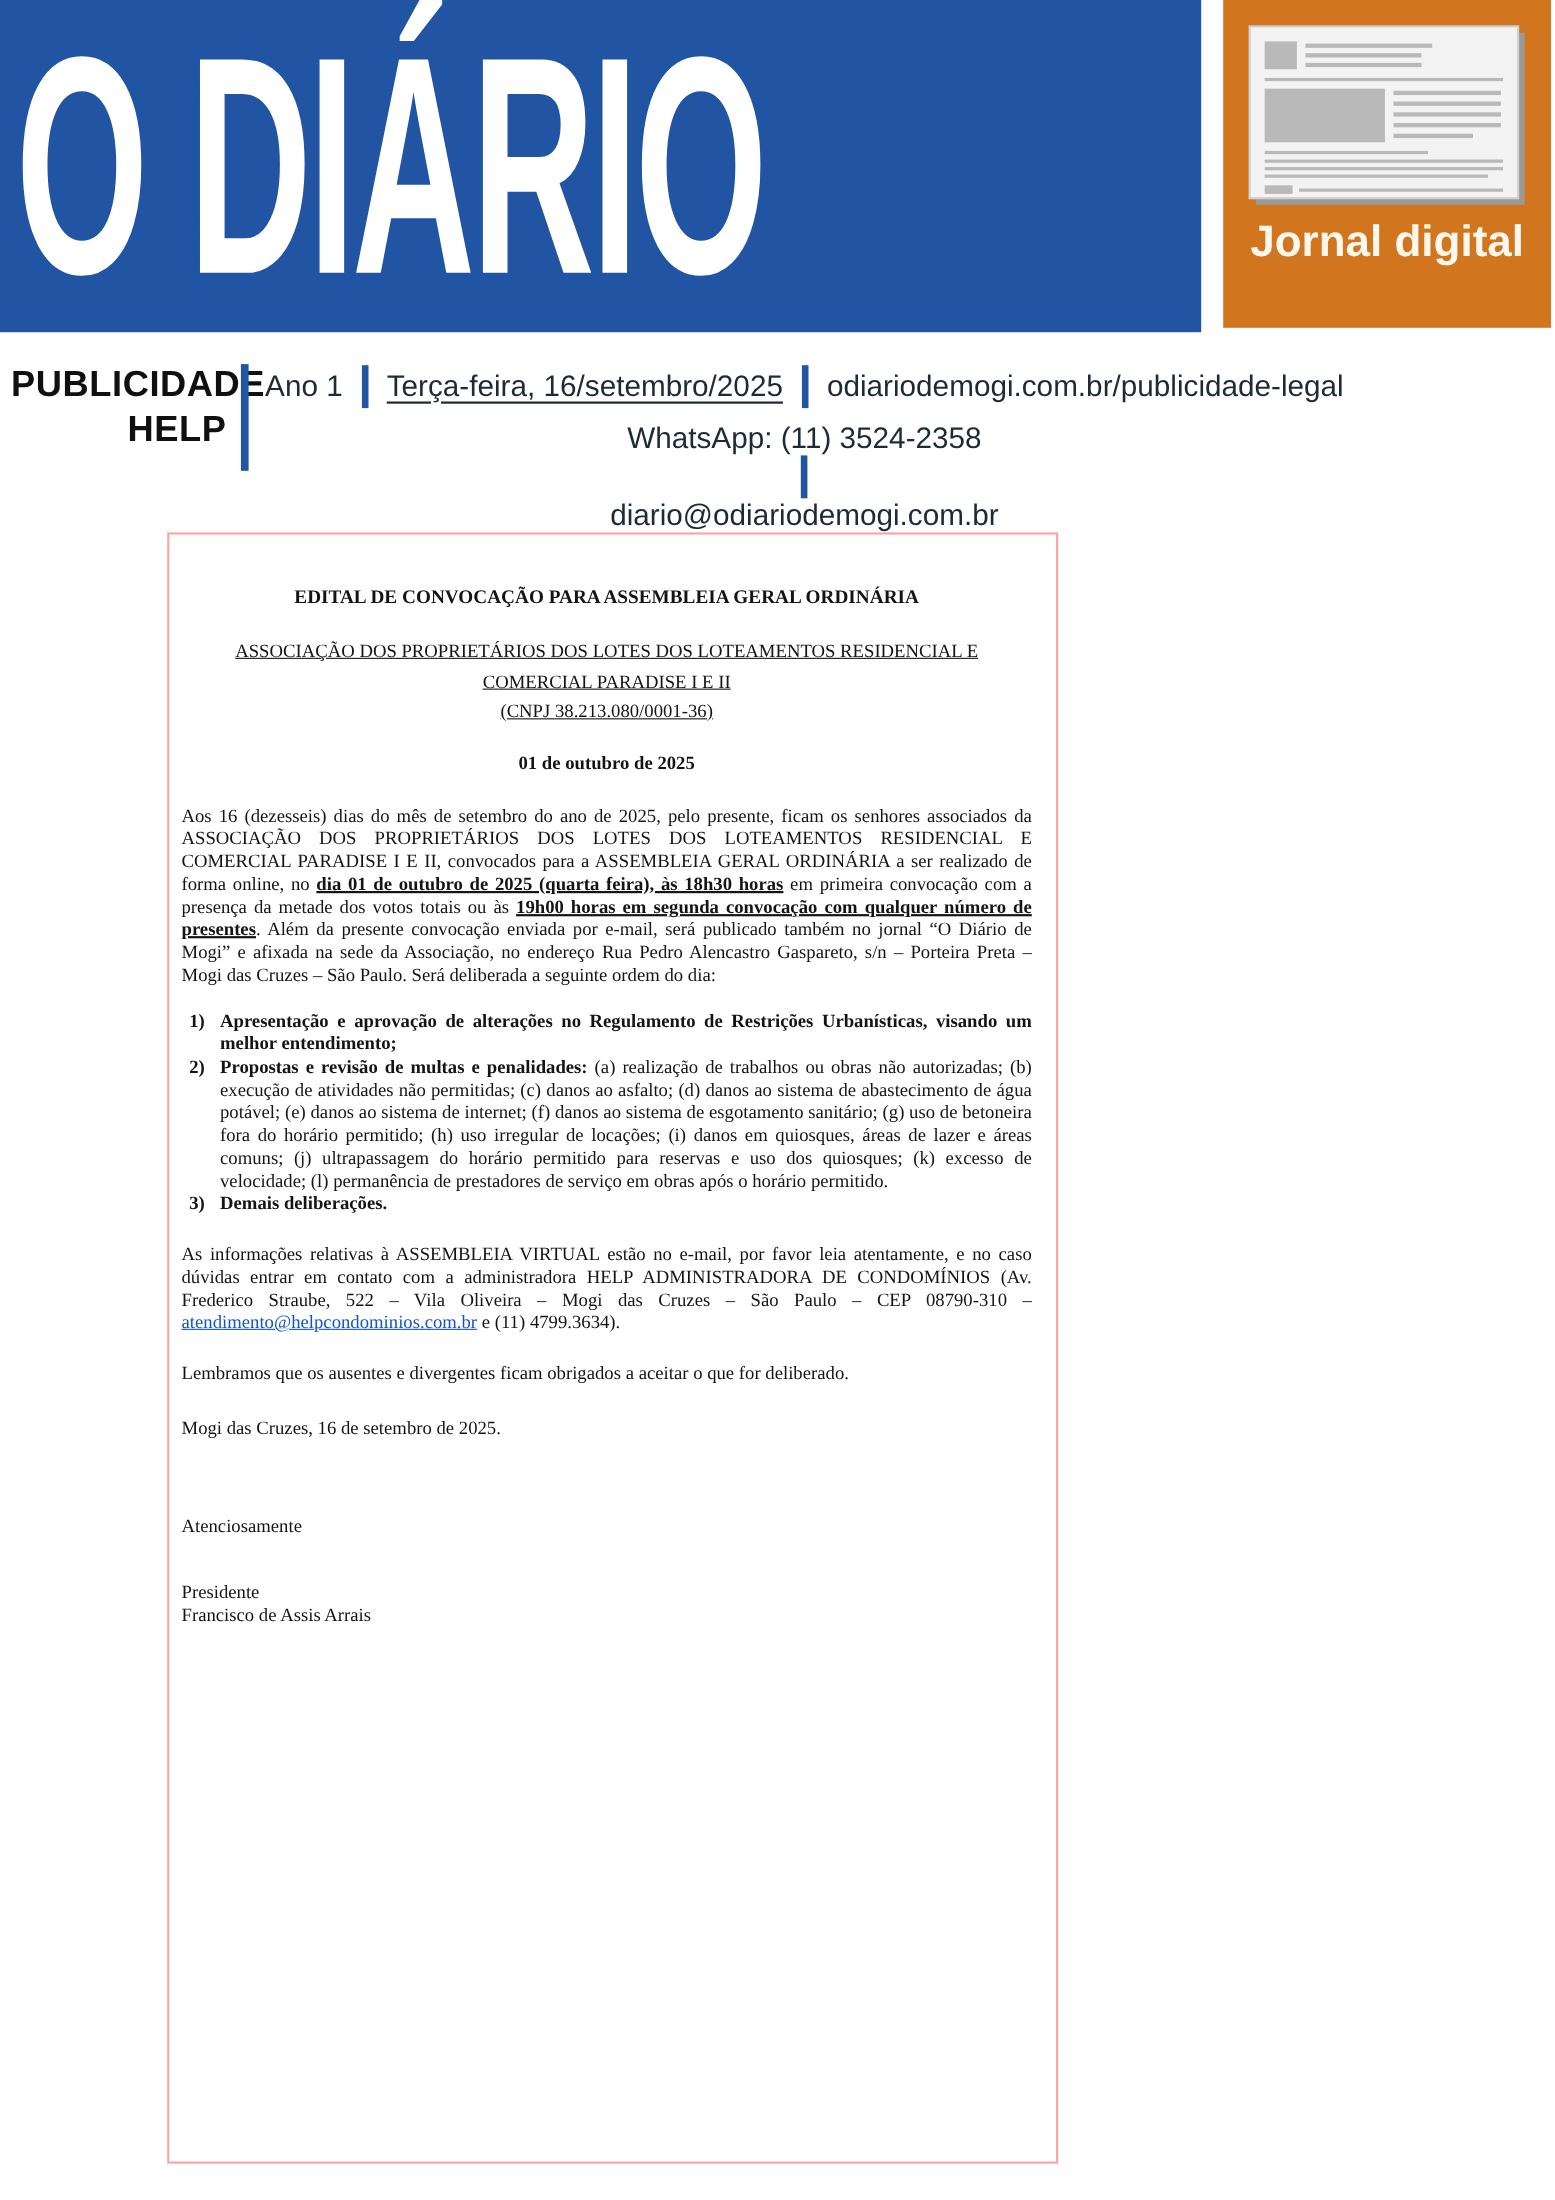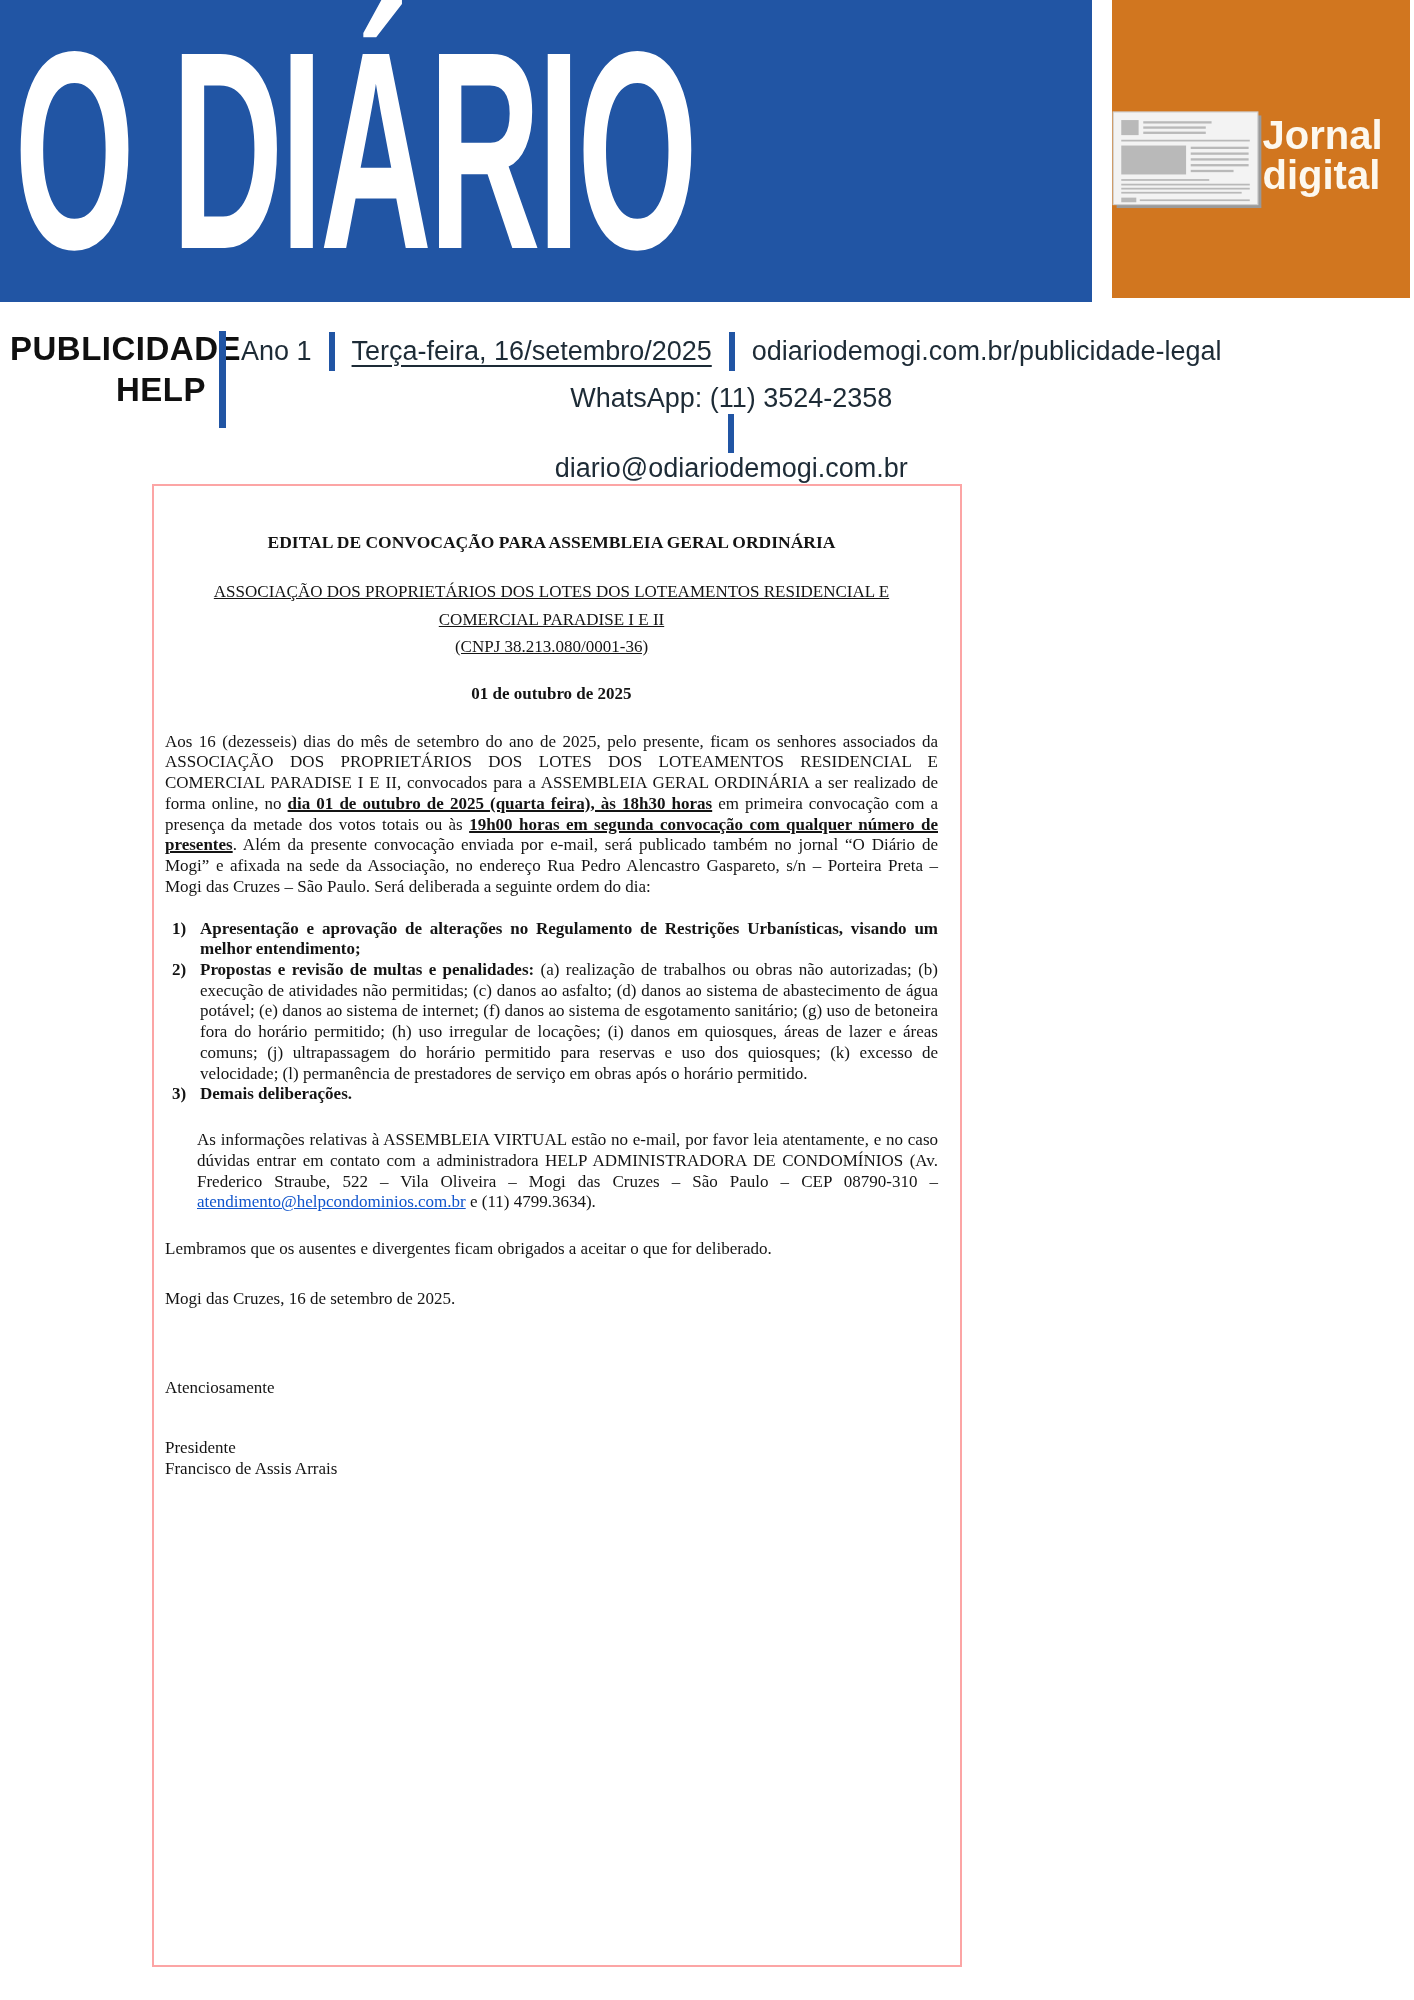--- a/index.html
+++ b/index.html
@@ -29,21 +29,21 @@
     letter-spacing: -6px;
     white-space: nowrap;
     transform: scaleX(0.55);
     transform-origin: left center;
     padding-left: 26px;
   }
   .orange-box {
     position: absolute; left: 1112px; top: 0;
     width: 298px; height: 298px;
     background: #d1761f;
-    display: flex; flex-direction: row; align-items: center;
+    display: flex; flex-direction: column; align-items: center;
   }
   .news-icon { margin-top: 22px; width: 254px; height: 166px; display: block; }
   .badge-caption {
     margin-top: 12px;
     font-size: 40px; font-weight: bold; color: #fdf8ee;
     line-height: 1;
     letter-spacing: 0px;
   }
 
   
@@ -74,21 +74,21 @@
   .doc-title { text-align: center; font-weight: bold; font-size: 17.5px; }
   .org-block { width: 710px; margin: 25px auto 0 auto; text-align: center; line-height: 1.6; text-decoration: underline; }
   .date-line { text-align: center; font-weight: bold; margin-top: 24px; }
   .para { text-align: justify; }
   .p-open { margin-top: 27px; }
   .bu { font-weight: bold; text-decoration: underline; text-decoration-thickness: 2px; }
   .agenda { margin-top: 21px; }
   .agenda-item { position: relative; padding-left: 35px; text-align: justify; }
   .agenda-item .num { position: absolute; left: 7px; font-weight: bold; }
   .bold { font-weight: bold; }
-  .p-info { margin-top: 25px; margin-left: 32px; }
+  .p-info { margin-top: 25px; }
   .email-link { color: #1155cc; text-decoration: underline; }
   .p-reminder { margin-top: 26px; }
   .place-date { margin-top: 29px; }
   .salutation { margin-top: 68px; }
   .signature { margin-top: 40px; }
 </style>
 </head>
 <body>
 
 <header>

